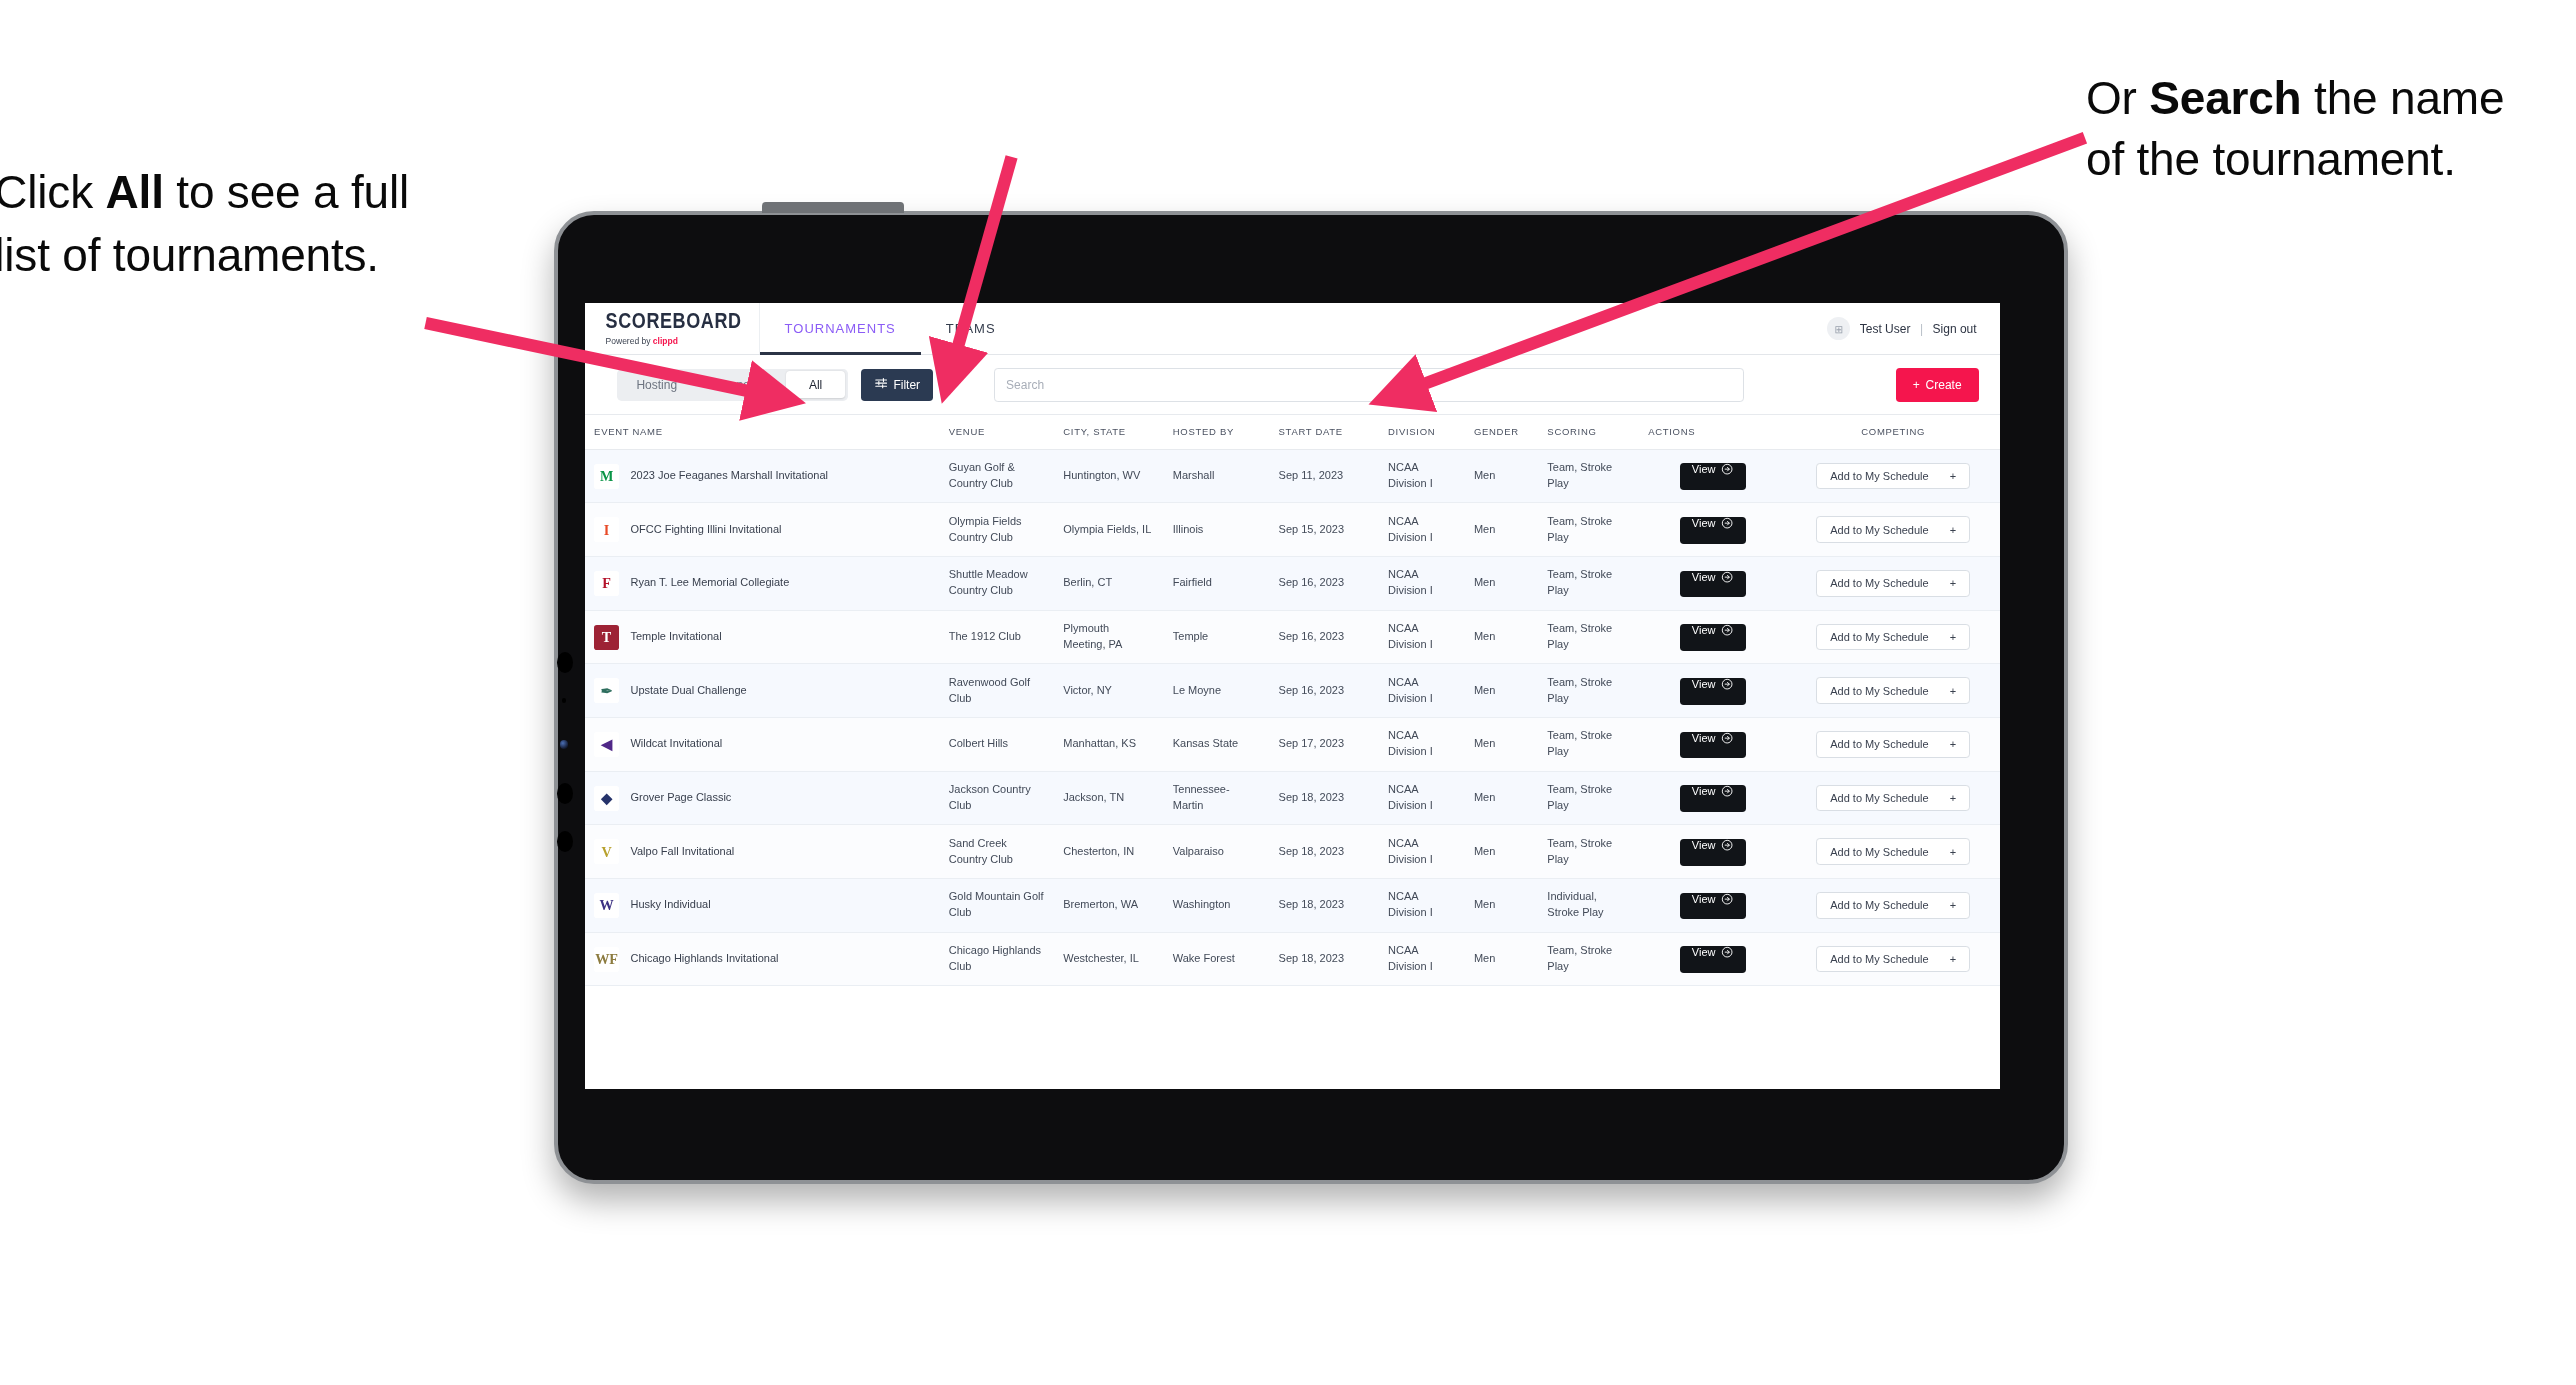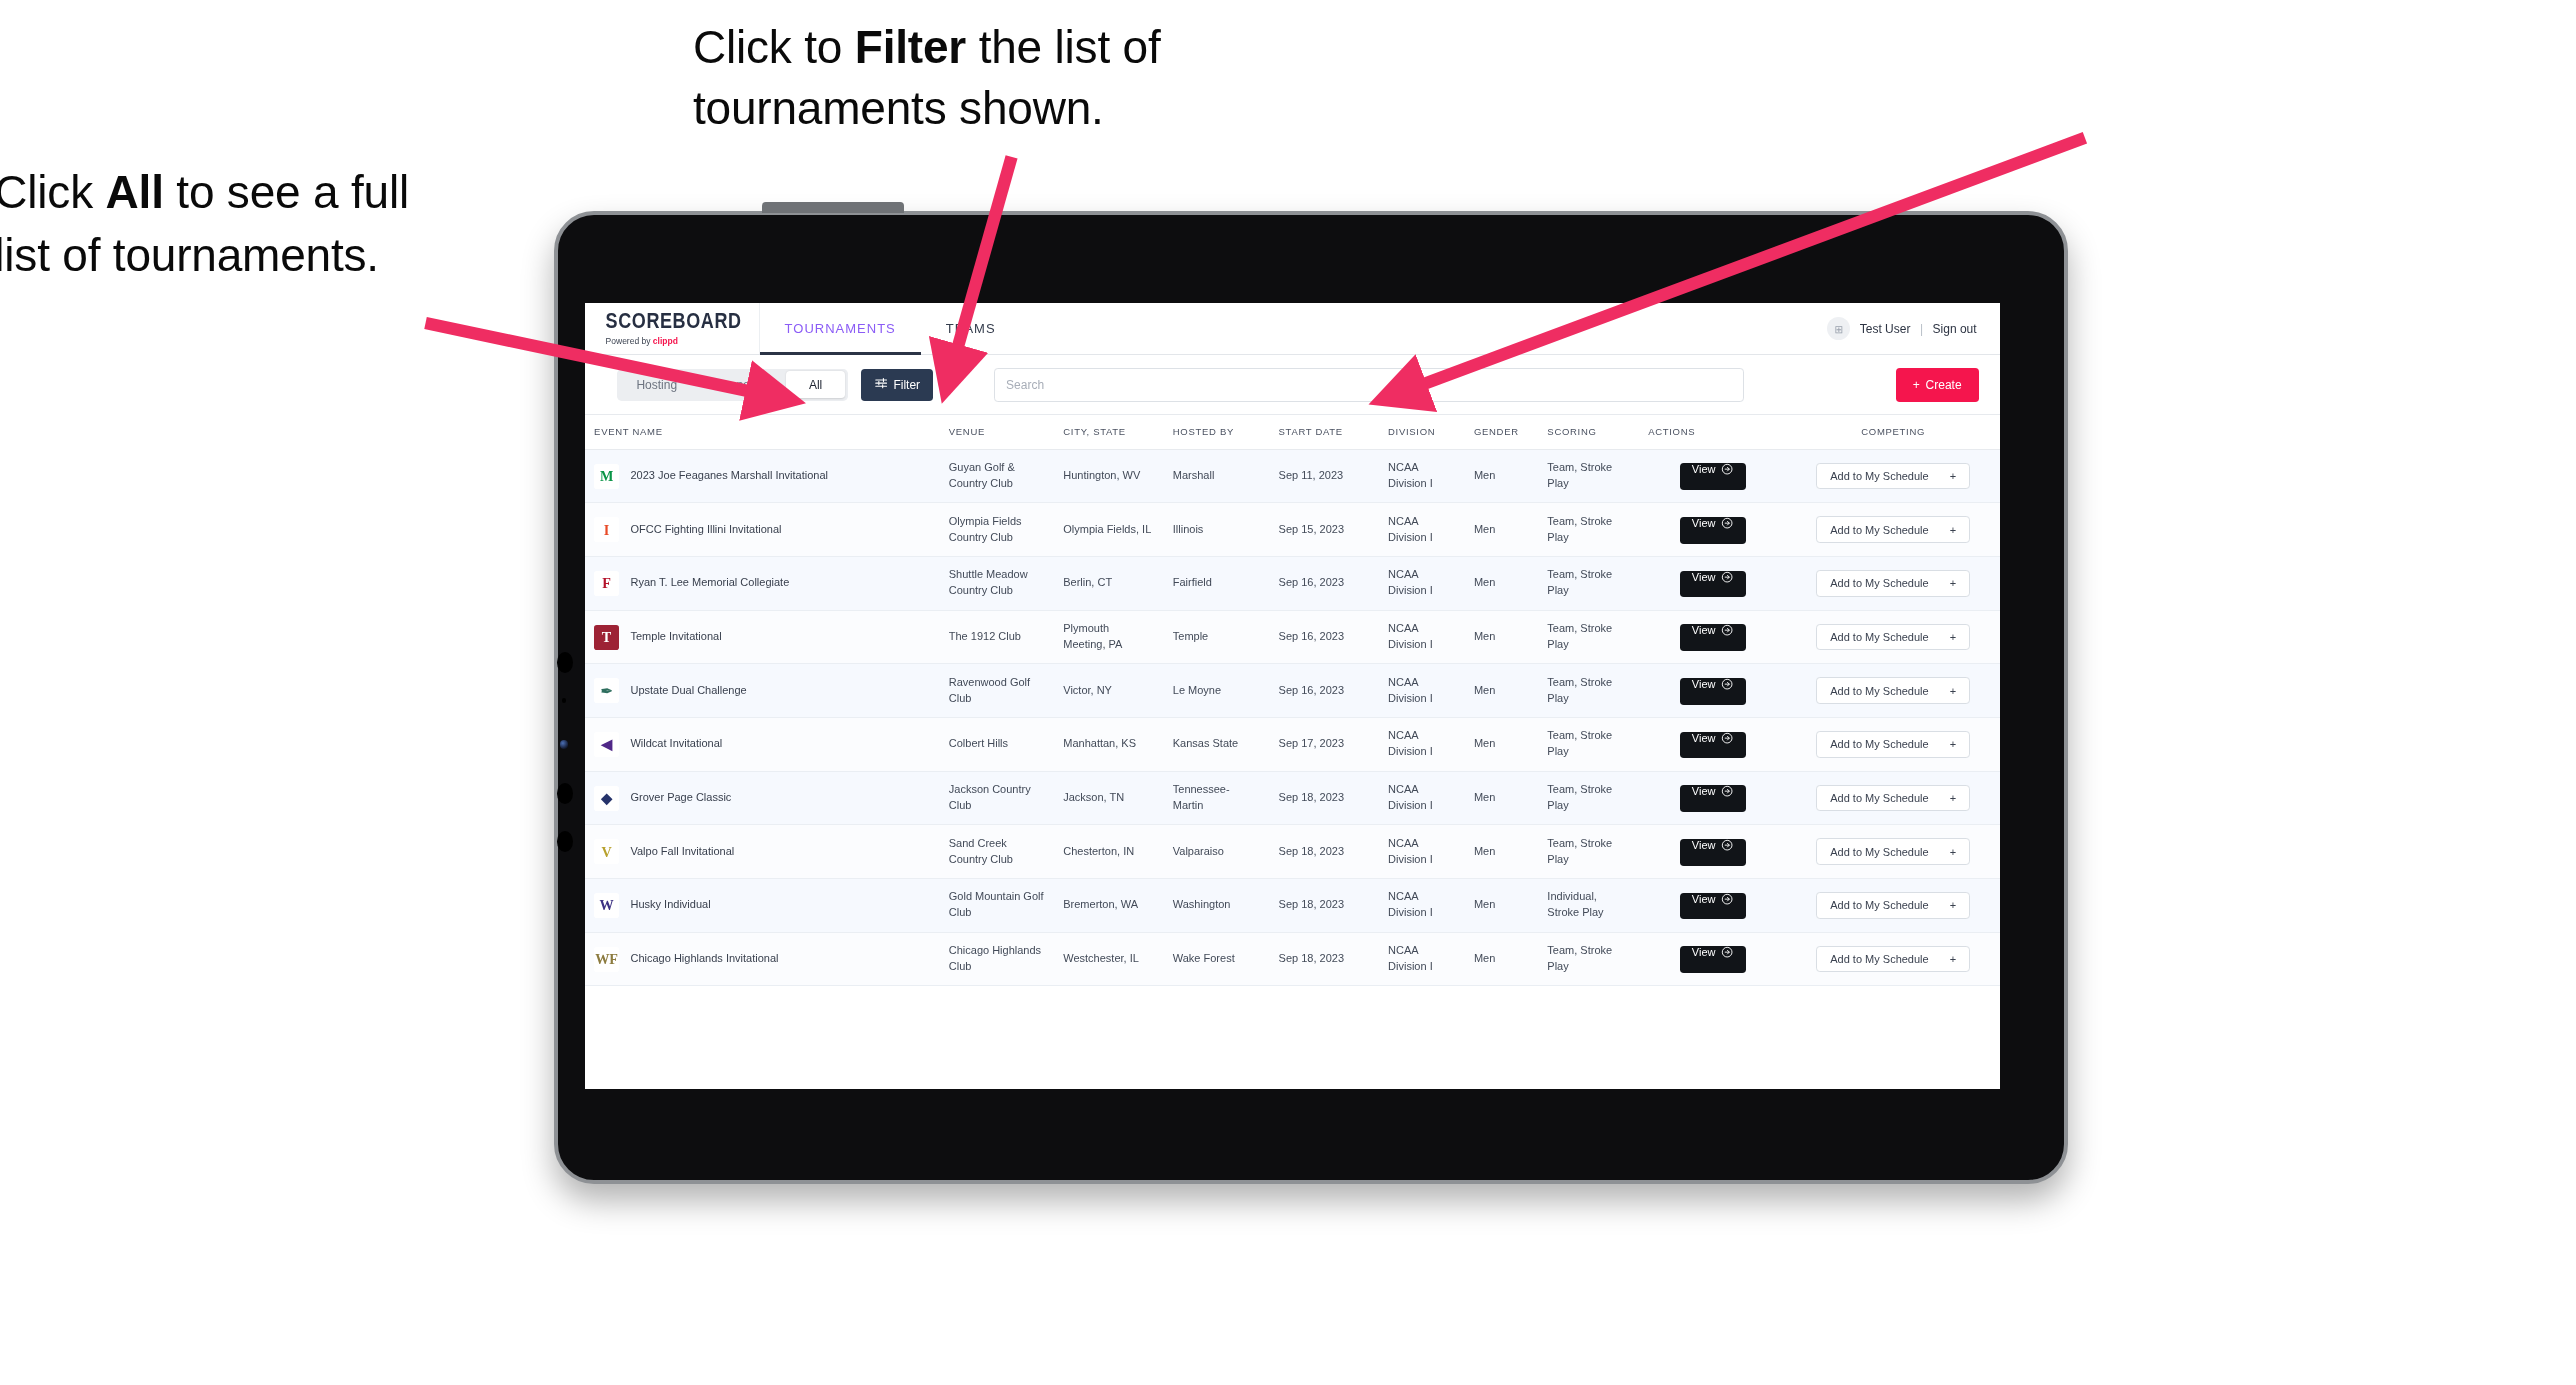--- a/index.html
+++ b/index.html
@@ -160,28 +160,28 @@
     height: 26.6px; padding: 0 13.3px; font-size: 11px; cursor: pointer; white-space: nowrap;
     font-family: "Liberation Sans", sans-serif;
   }
   .circ-arrow { display:inline-block; width:12.3px; height:12.3px; }
 </style>
 </head>
 <body>
 
 <div id="stage">
 
-  <div class="anno" id="anno-filter">
-    <span>Click to </span><b>Filter</b><span> the list of tournaments shown.</span>
-  </div>
 
   <div class="anno" id="anno-all">
     <span>Click </span><b>All</b><span> to see a full list of tournaments.</span>
   </div>
 
+  <div class="anno" id="anno-search">
+    <span>Or </span><b>Search</b><span> the name of the tournament.</span>
+  </div>
 
   <div id="tablet">
     <div class="bezel-dot" style="left:-0.9px;top:437px;width:16px;height:21px;"></div>
     <div class="bezel-dot" style="left:3.8px;top:483px;width:4.7px;height:4.7px;"></div>
     <div class="bezel-lens" style="left:1.9px;top:525px;"></div>
     <div class="bezel-dot" style="left:-0.9px;top:568px;width:16px;height:21px;"></div>
     <div class="bezel-dot" style="left:-0.9px;top:616px;width:16px;height:21px;"></div>
 
     <div id="screen">
 

